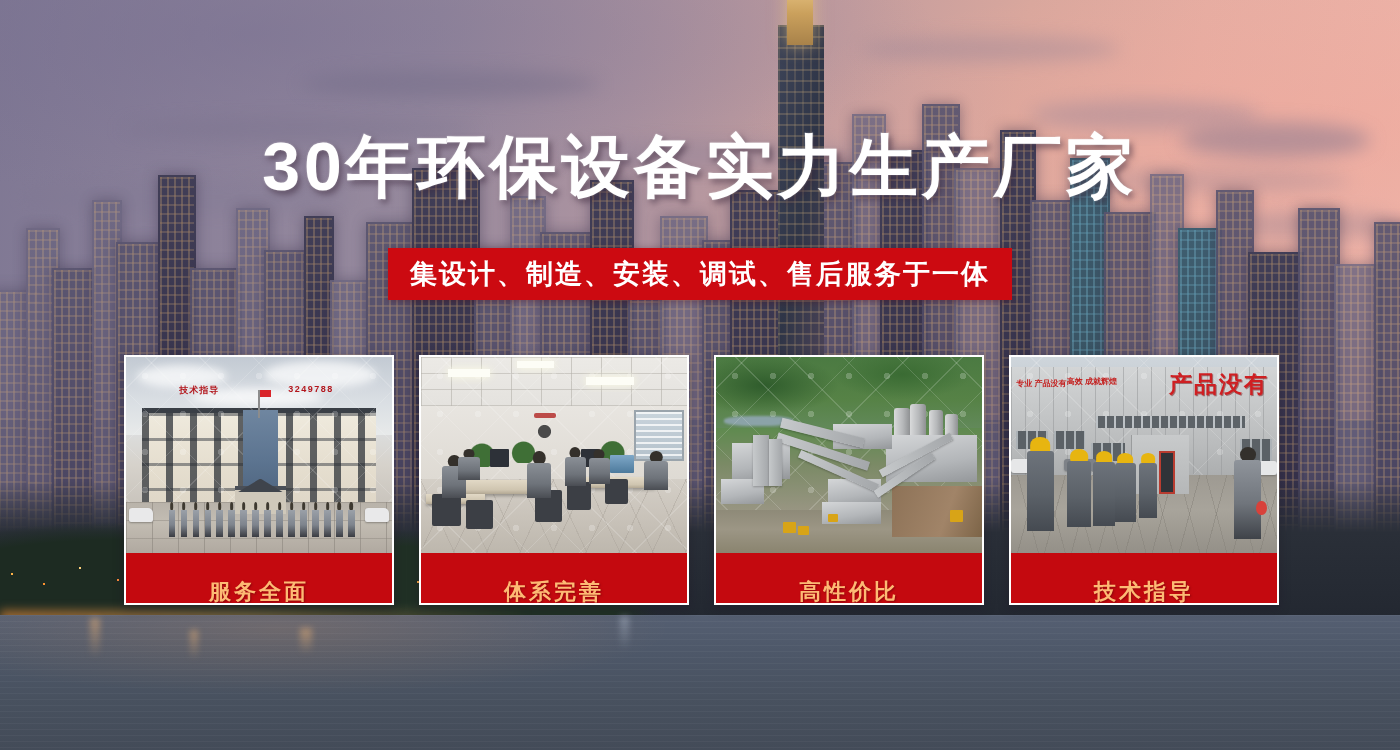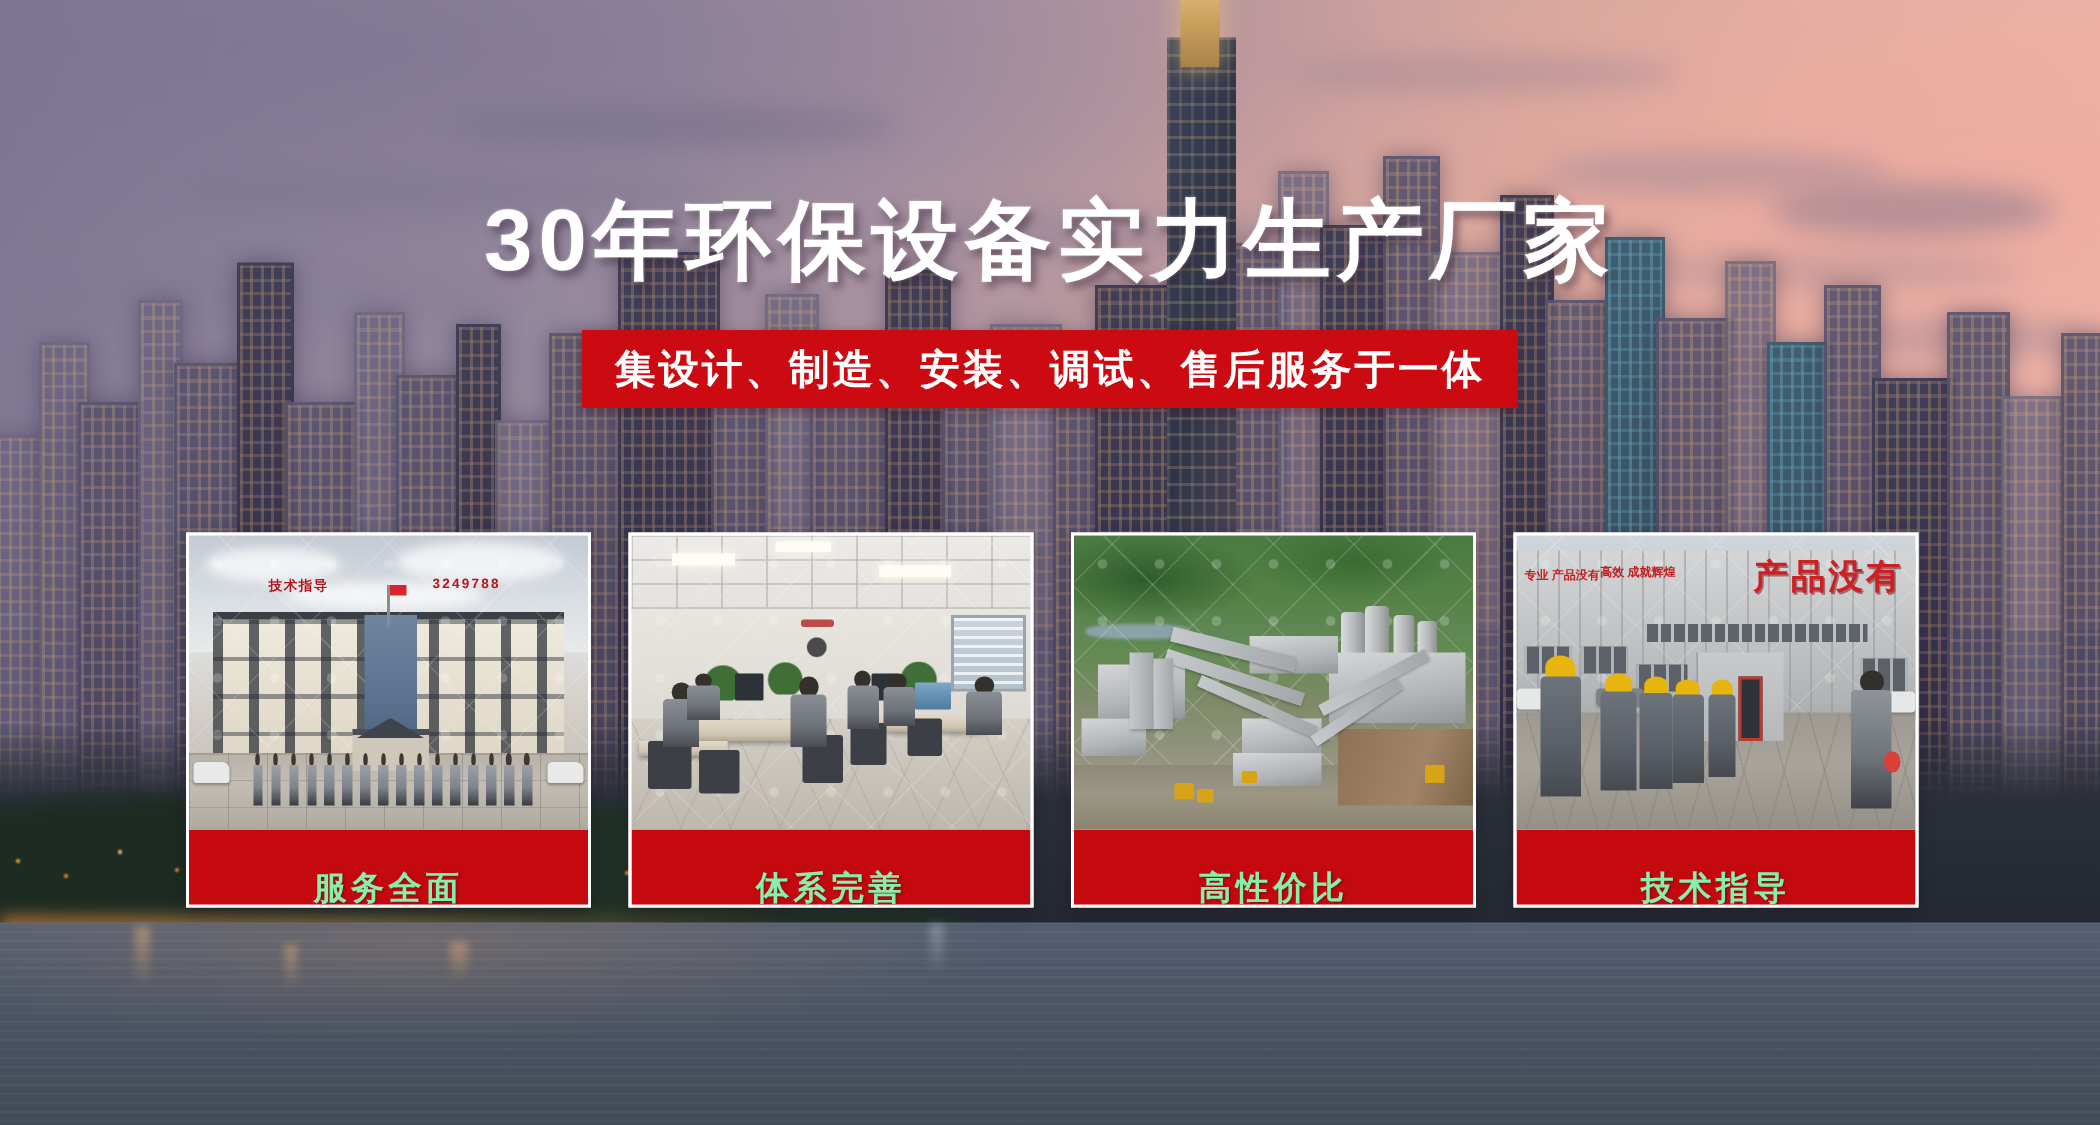--- a/index.html
+++ b/index.html
@@ -156,31 +156,31 @@
     filter:blur(3px);
   }
   .water-refl.b { left:190px; bottom:90px; width:8px; height:30px; }
   .water-refl.c { left:300px; bottom:96px; width:12px; height:26px; }
   .water-refl.d { left:620px; bottom:100px; width:9px; height:34px; background:linear-gradient(180deg, rgba(215,225,240,.35), rgba(215,225,240,0)); }
 
   
   .headline {
     position:absolute; left:0; top:132px; width:1400px;
     text-align:center; z-index:30;
-    font-size:58px; font-weight:bold; color:#ffffff;
+    font-size:68px; font-weight:bold; color:#ffffff;
     letter-spacing:4px; line-height:1;
     text-shadow:
       3px 4px 6px rgba(60,40,60,.55),
       0 0 2px rgba(255,255,255,.5);
     white-space:nowrap;
   }
 
   
   .subtitle-wrap {
-    position:absolute; left:388px; top:220px; width:624px; height:52px; z-index:30;
+    position:absolute; left:388px; top:248px; width:624px; height:52px; z-index:30;
   }
   .subtitle-bar {
     width:100%; height:100%;
     background:#cc0a11;
     display:flex; align-items:center; justify-content:center;
     box-shadow:0 2px 7px rgba(80,10,20,.35);
   }
   .subtitle-bar span {
     color:#ffffff; font-size:27px; font-weight:bold; letter-spacing:2px;
     white-space:nowrap;
@@ -202,21 +202,21 @@
   .card-photo {
     position:relative;
     flex:0 0 196px; width:100%; overflow:hidden;
   }
   .card-label {
     flex:1 1 auto;
     background:#c4090f;
     display:flex; align-items:center; justify-content:center;
   }
   .card-label span {
-    color:#86efac; font-size:22px; font-weight:bold; letter-spacing:3px;
+    color:#fdba74; font-size:22px; font-weight:bold; letter-spacing:3px;
     text-shadow:1px 1px 2px rgba(90,0,10,.5);
     margin-top:24px;
   }
   
   .wm {
     position:absolute; inset:0; pointer-events:none;
     background-image:
       repeating-linear-gradient(45deg, rgba(255,255,255,.20) 0 1px, rgba(255,255,255,0) 1px 38px),
       repeating-linear-gradient(-45deg, rgba(255,255,255,.20) 0 1px, rgba(255,255,255,0) 1px 38px);
     opacity:.8;

